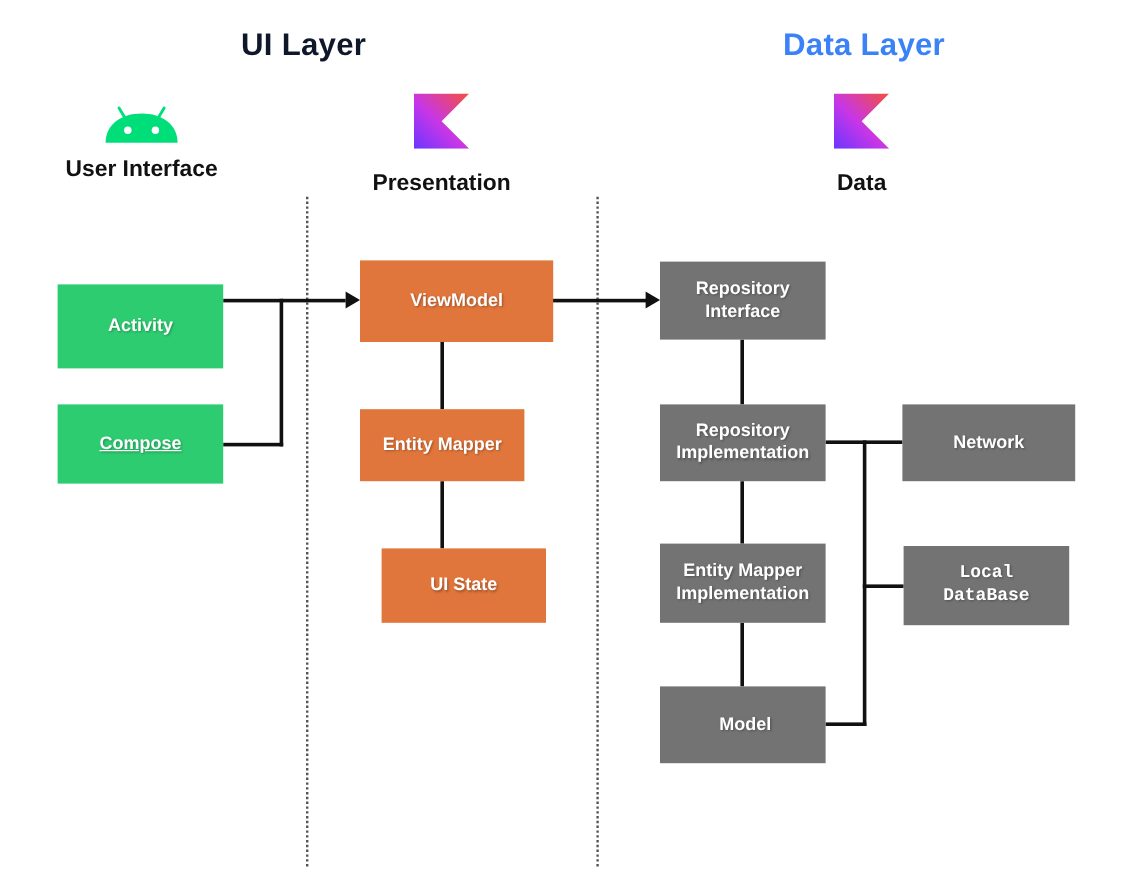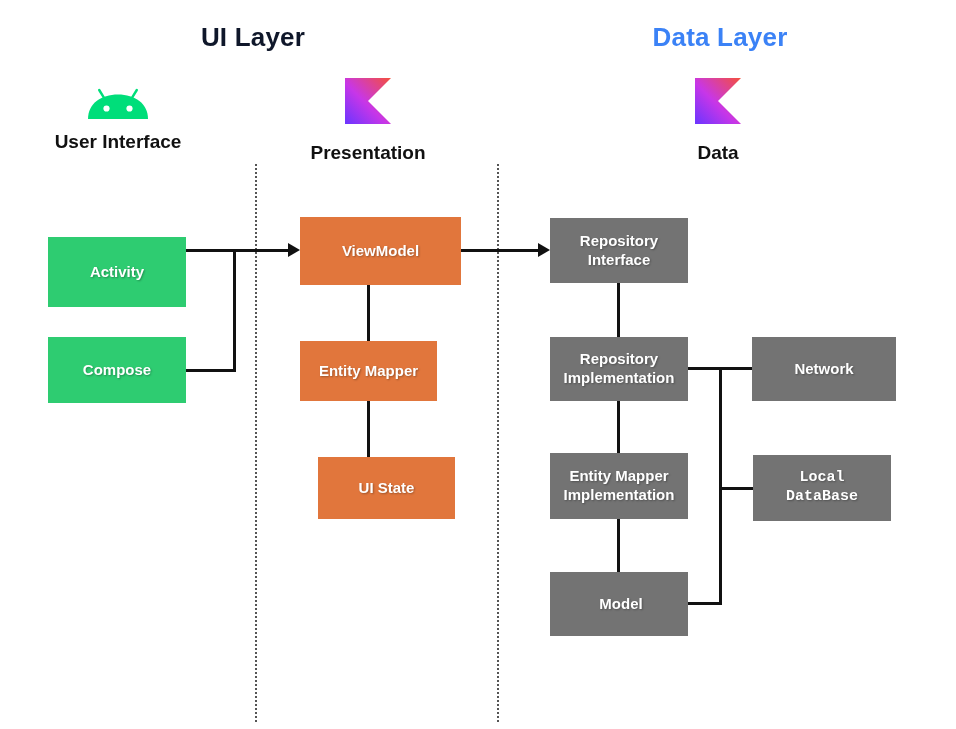--- a/index.html
+++ b/index.html
@@ -171,21 +171,21 @@
   <div class="conn-v" style="left:617px; top:519px; height:53px;"></div>
 
   <div class="conn-h" style="left:688px; top:367px; width:64px;"></div>
   <div class="conn-v" style="left:719px; top:367px; height:238px;"></div>
   <div class="conn-h" style="left:719px; top:487px; width:34px;"></div>
   <div class="conn-h" style="left:688px; top:602px; width:34px;"></div>
 
   <div class="node green" style="left:48px; top:217px; width:138px; height:70px;margin-top:20px;">
     <span class="label">Activity</span>
   </div>
-  <div class="node green" style="left:48px; top:337px; width:138px; height:66px;">
+  <div class="node green" style="left:48px; top:337px; width:138px; height:66px;text-decoration:underline;">
     <span class="label">Compose</span>
   </div>
 
   <div class="node orange" style="left:300px; top:217px; width:161px; height:68px;">
     <span class="label">ViewModel</span>
   </div>
   <div class="node orange" style="left:300px; top:341px; width:137px; height:60px;">
     <span class="label">Entity Mapper</span>
   </div>
   <div class="node orange" style="left:300px; top:457px; width:137px; height:62px;margin-left:18px;">

